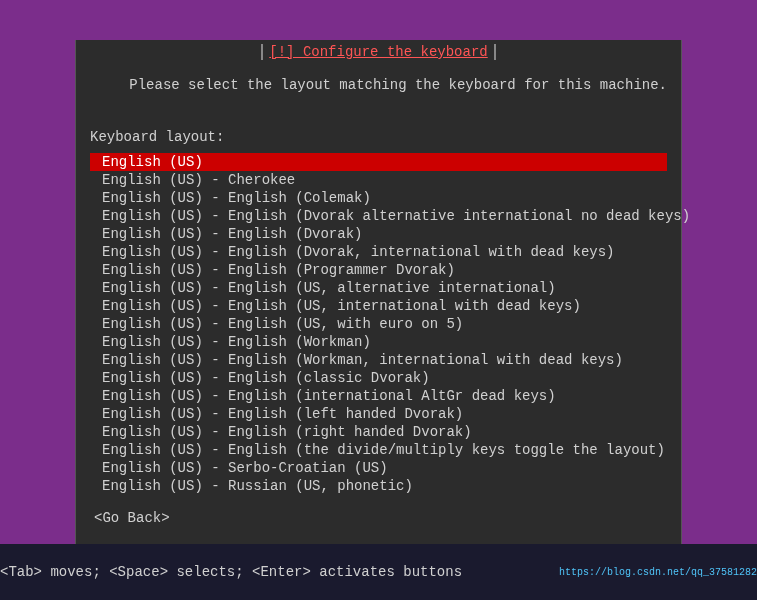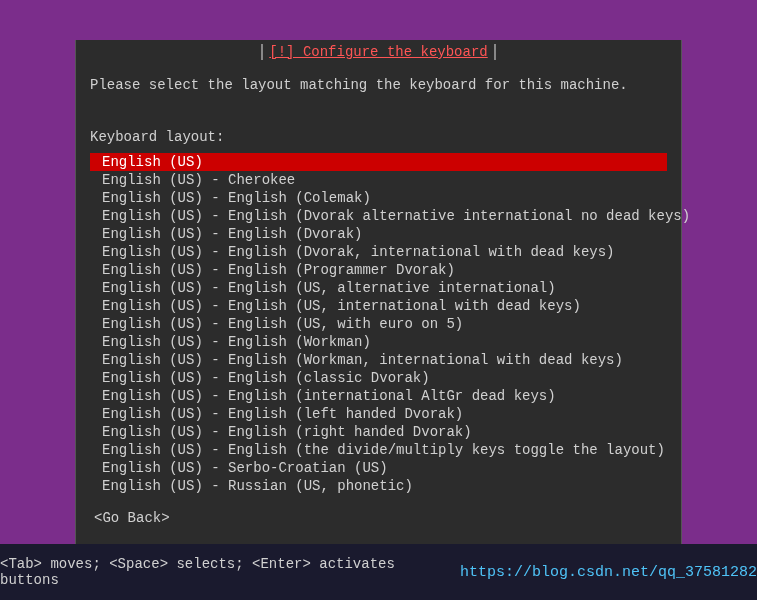--- a/index.html
+++ b/index.html
@@ -40,20 +40,21 @@
     }
     #content-area {
       padding: 12px 14px;
       color: #d0d0d0;
       background-color: #2c2c2c;
     }
     #description {
       color: #d0d0d0;
       margin-bottom: 27px;
       font-size: 14px;
+      text-align: right;
     }
     #keyboard-layout-label {
       color: #d0d0d0;
       margin-bottom: 8px;
       font-size: 14px;
       margin-top: 36px;
     }
     .list-item {
       padding: 1px 12px;
       color: #d0d0d0;
@@ -85,21 +86,21 @@
       justify-content: space-between;
       padding: 0 0;
     }
     #status-text {
       color: #d0d0d0;
       font-size: 14px;
       font-family: 'Courier New', Courier, monospace;
     }
     #url-text {
       color: #4fc3f7;
-      font-size: 15px;
+      font-size: 10px;
       font-family: 'Courier New', Courier, monospace;
     }
   </style>
 </head>
 <body>
 
 <div id="terminal-window">
   <div id="title-bar">
     <span id="title-bar-text">[!] Configure the keyboard</span>
   </div>

